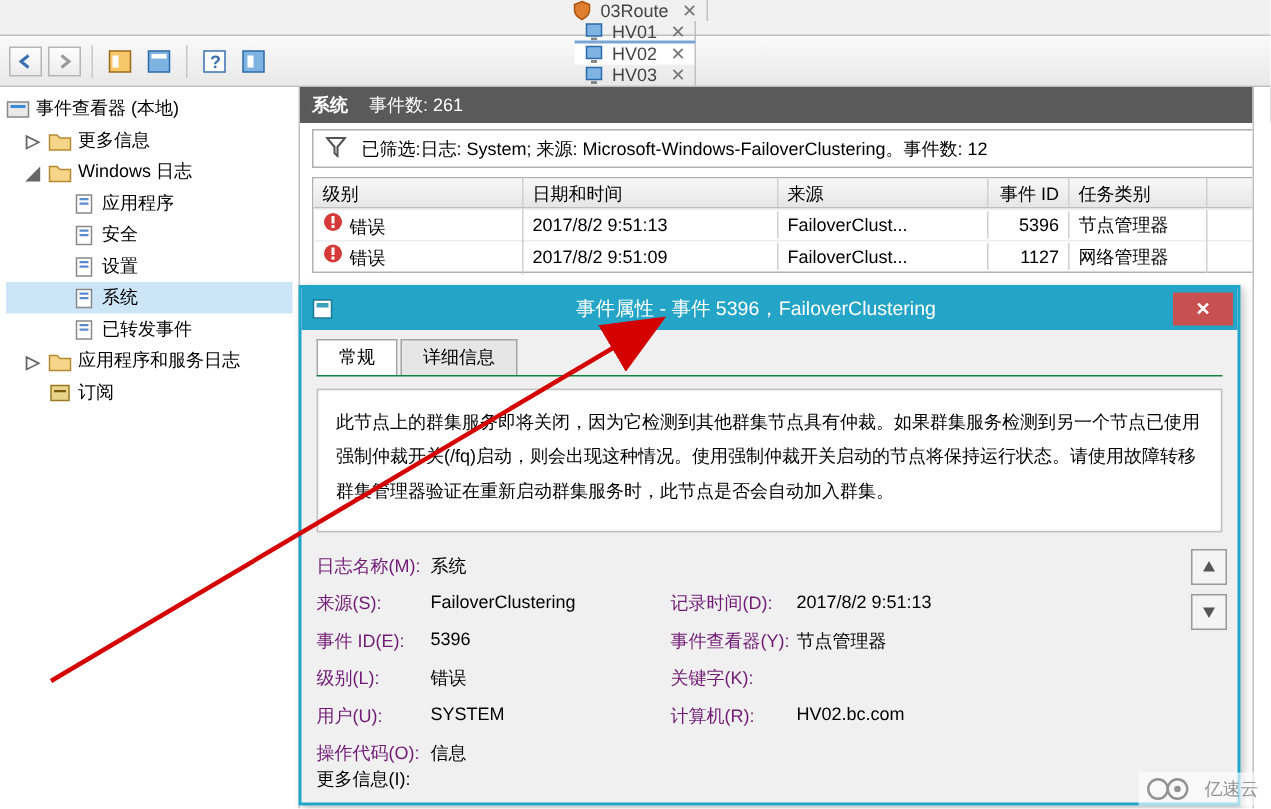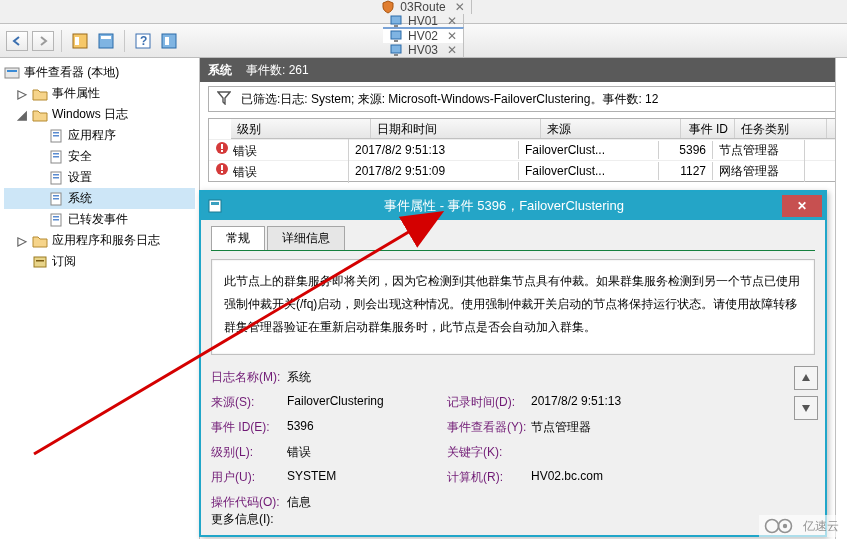--- a/index.html
+++ b/index.html
@@ -18,21 +18,21 @@
   .tree-row { display: flex; align-items: center; gap: 4px; padding: 2px 0; white-space: nowrap; }
   .tree-indent1 { padding-left: 12px; }
   .tree-indent2 { padding-left: 28px; }
   .tw { width: 12px; text-align: center; color: #666; cursor: default; font-weight: bold; }
   .tree-ico { width: 16px; height: 16px; display: inline-flex; align-items: center; justify-content: center; }
   .tree-row.selected { background: #cde6f7; }
   .rightpane { flex: 1; display: flex; flex-direction: column; position: relative; background: #fff; }
   .banner { background: #5a5a5a; color: #fff; display: flex; align-items: center; height: 24px; padding: 0 8px; gap: 14px; font-size: 12px; }
   .filterbar { display: flex; align-items: center; height: 26px; border: 1px solid #b0b0b0; margin: 4px 8px 0 8px; padding: 0 8px; gap: 10px; }
   .grid { border: 1px solid #b0b0b0; margin: 6px 8px 0 8px; }
-  .ghead { display: flex; background: linear-gradient(#f8f8f8,#e6e6e6); border-bottom: 1px solid #c0c0c0; height: 20px; margin-left: 22px; }
+  .ghead { display: flex; background: linear-gradient(#f8f8f8,#e6e6e6); border-bottom: 1px solid #c0c0c0; height: 20px; }
   .gcell { border-right: 1px solid #d0d0d0; padding: 2px 6px; overflow: hidden; white-space: nowrap; text-overflow: ellipsis; }
   .c-level { width: 140px; }
   .c-date  { width: 170px; }
   .c-src   { width: 140px; }
   .c-eid   { width: 54px; text-align: right; }
   .c-task  { width: 92px; }
   .grow { display: flex; align-items: center; height: 21px; border-top: 1px solid #eee; }
   .erricon { width: 14px; height: 14px; margin-right: 4px; display: inline-flex; }
   .dialog { position: absolute; left: 199px; top: 190px; width: 628px; height: 347px; border: 2px solid #20a6c9; background: #f0f0f0; box-shadow: 2px 2px 6px rgba(0,0,0,0.25); }
   .dlg-title { background: #24a5c7; color: #fff; height: 28px; display: flex; align-items: center; }
@@ -171,21 +171,21 @@
       <span>事件查看器 (本地)</span>
     </div>
     <div id="tree-items">
         <div class="tree-row tree-indent1">
           <span class="tw">▷</span>
           <span class="tree-ico">
             <svg width="16" height="16">
               <path d="M1 4 h5 l2 2 h7 v8 h-14 z" fill="#f6d48a" stroke="#b58a30"></path>
             </svg>
           </span>
-          <span>事件属性</span>
+          <span>更多信息</span>
         </div>
         <div class="tree-row tree-indent1">
           <span class="tw">◢</span>
           <span class="tree-ico">
             <svg width="16" height="16">
               <path d="M1 4 h5 l2 2 h7 v8 h-14 z" fill="#f6d48a" stroke="#b58a30"></path>
             </svg>
           </span>
           <span>Windows 日志</span>
         </div>

